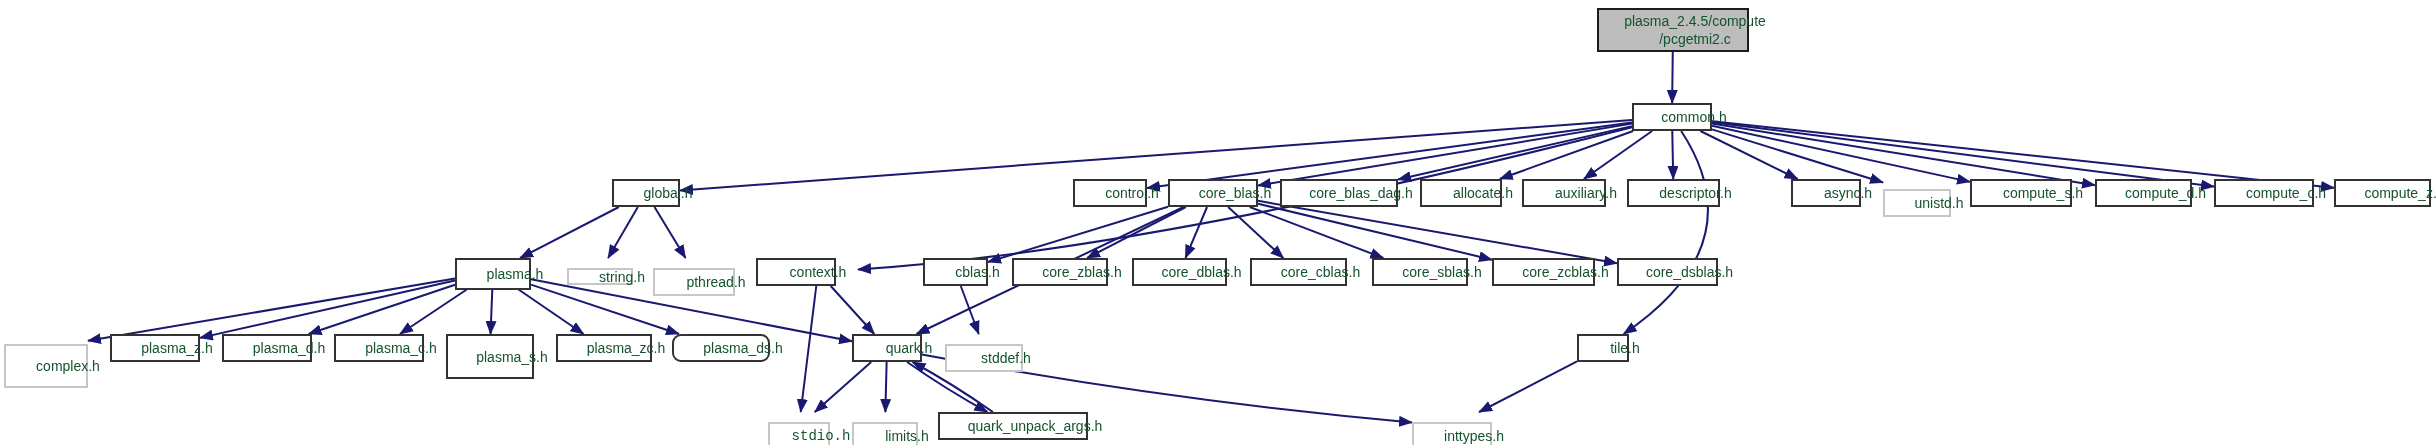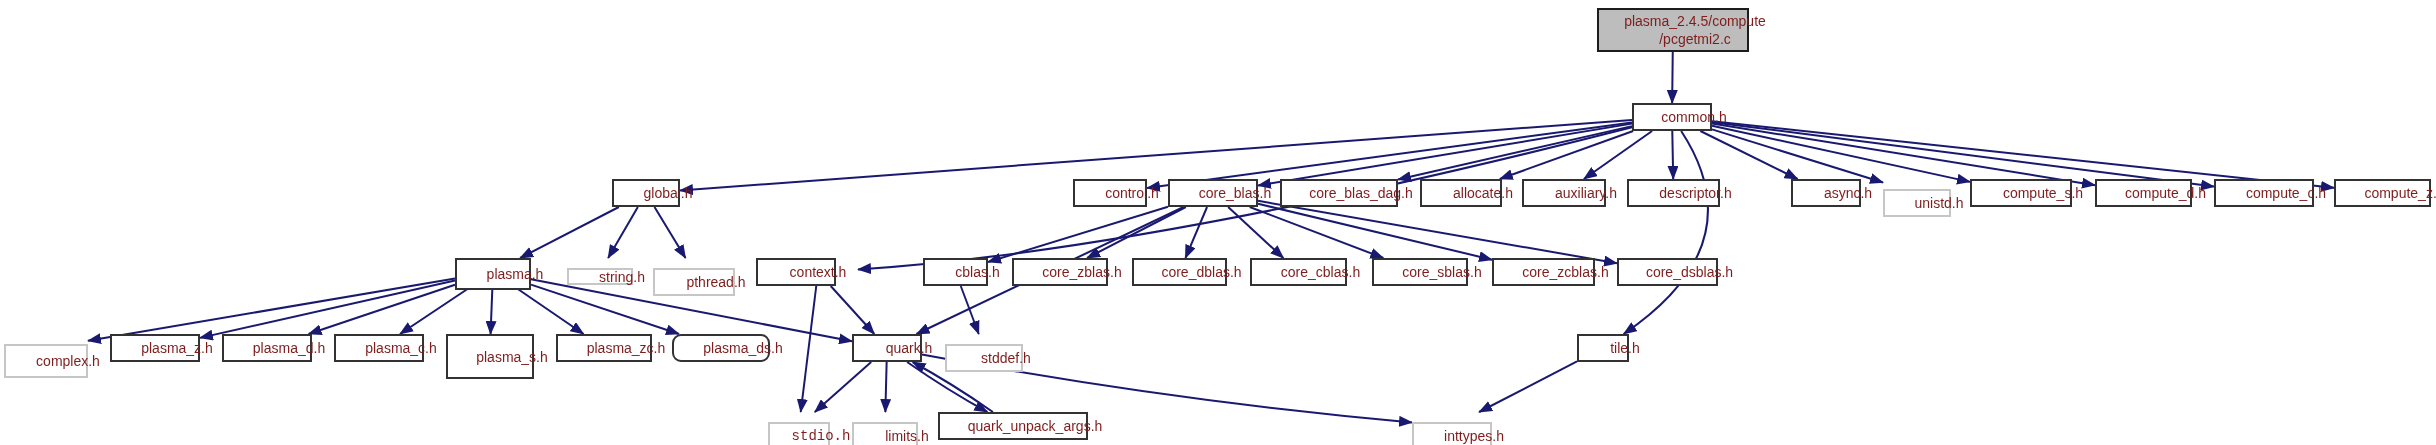--- a/index.html
+++ b/index.html
@@ -6,21 +6,21 @@
   #graph {
     position:relative; width:2436px; height:445px; background:#ffffff;
     font-family:"Liberation Sans","DejaVu Sans",sans-serif;
     overflow:hidden;
   }
   #edges { position:absolute; left:0; top:0; width:2436px; height:445px; }
   .node {
     position:absolute; box-sizing:border-box;
     display:flex; align-items:center; justify-content:center;
     text-align:center; white-space:pre-line;
-    background:#ffffff; border:2px solid #323232; color:#7f1d1d;
+    background:#ffffff; border:2px solid #323232; color:#14532d;
     font-size:14px; line-height:18px; cursor:pointer;padding-left:44px;
   }
   .node.system { border:2px solid #c6c6c6; cursor:default;margin-top:10px; }
   .node.root { background:#bdbdbd; border:2px solid #1c1c1c; cursor:default; }
 </style>
 </head>
 <body>
 
 <div id="graph">
   <svg id="edges" width="2436" height="445" viewBox="0 0 2436 445" xmlns="http://www.w3.org/2000/svg">
@@ -97,21 +97,21 @@
       <div class="node system" style="left: 567px; top: 258px; width: 66px; height: 17px; text-align: right;">string.h</div>
       <div class="node system" style="left: 653px; top: 258px; width: 82px; height: 28px;">pthread.h</div>
       <div class="node" style="left: 756px; top: 258px; width: 80px; height: 28px;">context.h</div>
       <div class="node" style="left: 923px; top: 258px; width: 65px; height: 28px;">cblas.h</div>
       <div class="node" style="left: 1012px; top: 258px; width: 96px; height: 28px;">core_zblas.h</div>
       <div class="node" style="left: 1132px; top: 258px; width: 95px; height: 28px;">core_dblas.h</div>
       <div class="node" style="left: 1250px; top: 258px; width: 97px; height: 28px;">core_cblas.h</div>
       <div class="node" style="left: 1372px; top: 258px; width: 96px; height: 28px;">core_sblas.h</div>
       <div class="node" style="left: 1492px; top: 258px; width: 103px; height: 28px;">core_zcblas.h</div>
       <div class="node" style="left: 1617px; top: 258px; width: 101px; height: 28px;">core_dsblas.h</div>
-      <div class="node system" style="left: 4px; top: 334px; width: 84px; height: 34px; text-align: right;">complex.h</div>
+      <div class="node system" style="left: 4px; top: 334px; width: 84px; height: 44px; text-align: right;">complex.h</div>
       <div class="node" style="left: 110px; top: 334px; width: 90px; height: 28px;">plasma_z.h</div>
       <div class="node" style="left: 222px; top: 334px; width: 90px; height: 28px;">plasma_d.h</div>
       <div class="node" style="left: 334px; top: 334px; width: 90px; height: 28px;">plasma_c.h</div>
       <div class="node" style="left: 446px; top: 334px; width: 88px; height: 45px;">plasma_s.h</div>
       <div class="node" style="left: 556px; top: 334px; width: 96px; height: 28px;">plasma_zc.h</div>
       <div class="node" style="left: 672px; top: 334px; width: 98px; height: 28px; border-radius: 9px;">plasma_ds.h</div>
       <div class="node" style="left: 852px; top: 334px; width: 70px; height: 28px;">quark.h</div>
       <div class="node system" style="left: 945px; top: 334px; width: 78px; height: 28px;">stddef.h</div>
       <div class="node" style="left: 1577px; top: 334px; width: 52px; height: 28px;">tile.h</div>
       <div class="node system" style="left: 768px; top: 412px; width: 62px; height: 28px; font-family: Liberation Mono, monospace;">stdio.h</div>

